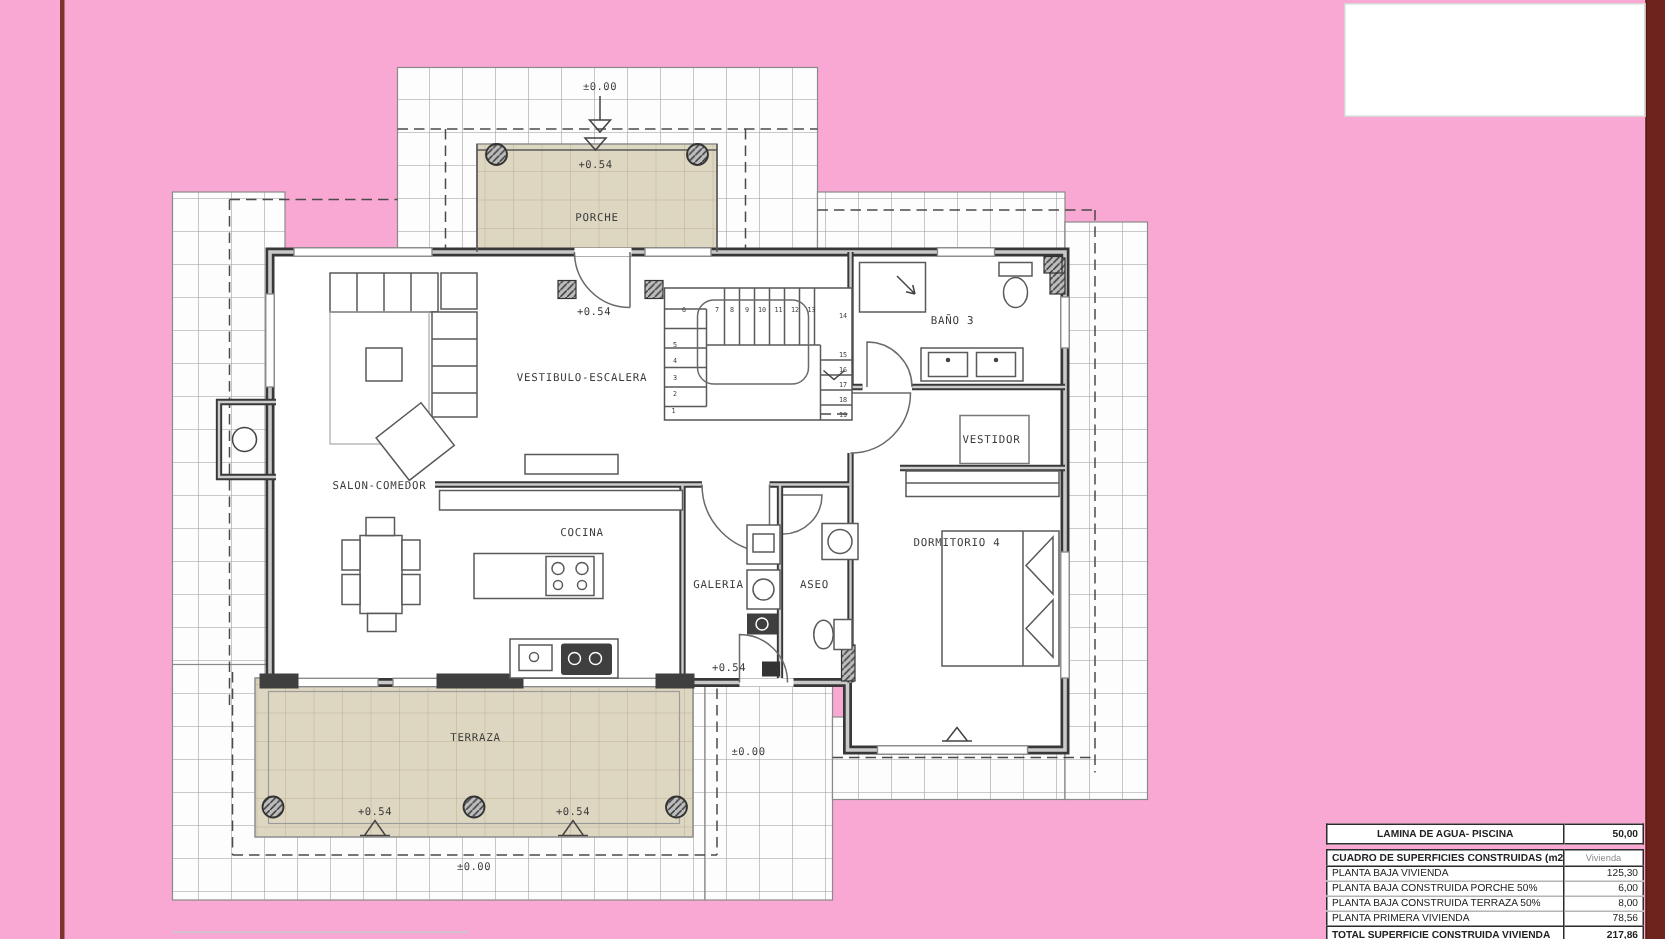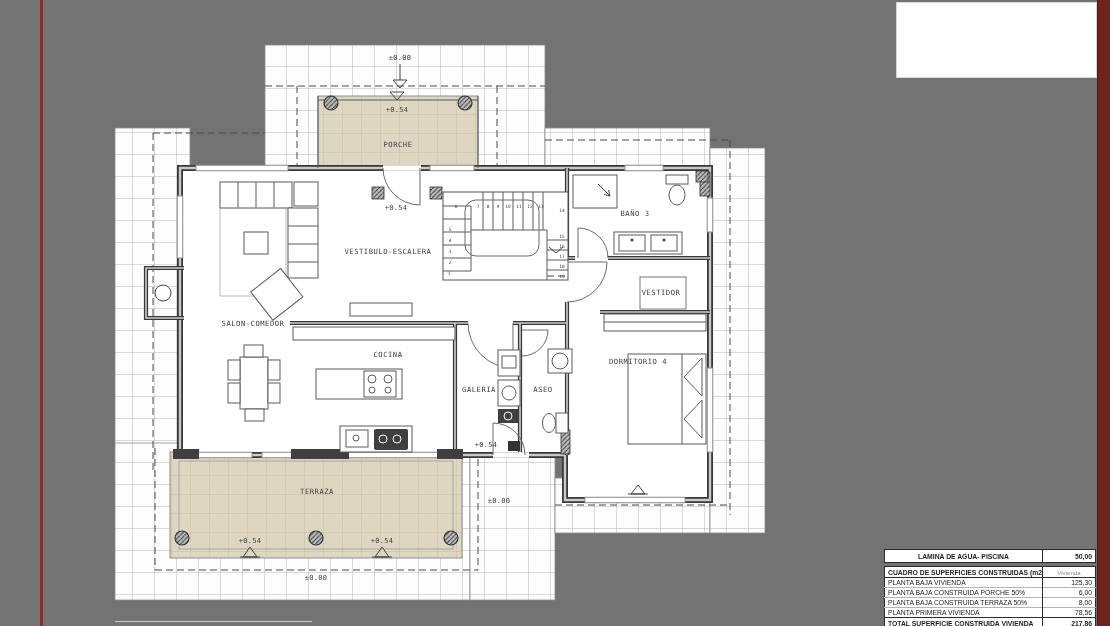--- a/index.html
+++ b/index.html
@@ -1,16 +1,16 @@
 <!DOCTYPE html>
 <html><head>
 <meta charset="utf-8">
 <style>
   html,body{margin:0;padding:0;background:#ffffff;}
-  .stage{position:relative;width:1110px;height:626px;background:#737373;overflow:hidden;
+  .stage{position:relative;width:1110px;height:626px;background:#f9a8d4;overflow:hidden;
          font-family:"Liberation Sans",sans-serif;}
   .red-line-left{position:absolute;left:40px;top:0;width:3px;height:626px;background:#7d332b;}
   .red-band-right{position:absolute;left:1097px;top:0;width:13px;height:626px;background:#6e241c;border-left:1px solid #551710;}
   .title-box{position:absolute;left:896px;top:2px;width:199px;height:74px;background:#fff;border:1px solid #d6d6d6;}
   .faint-line{position:absolute;left:115px;top:621px;width:197px;height:1px;background:#c9c9c9;}
   .plan-svg{position:absolute;left:0;top:0;}
   svg text{font-family:"DejaVu Sans Mono","Liberation Mono",monospace;fill:#3d3d3d;}
   .room{font-size:7.2px;letter-spacing:.5px;}
   .lvl{font-size:7px;letter-spacing:.3px;}
   .stn{font-size:4.5px;}

